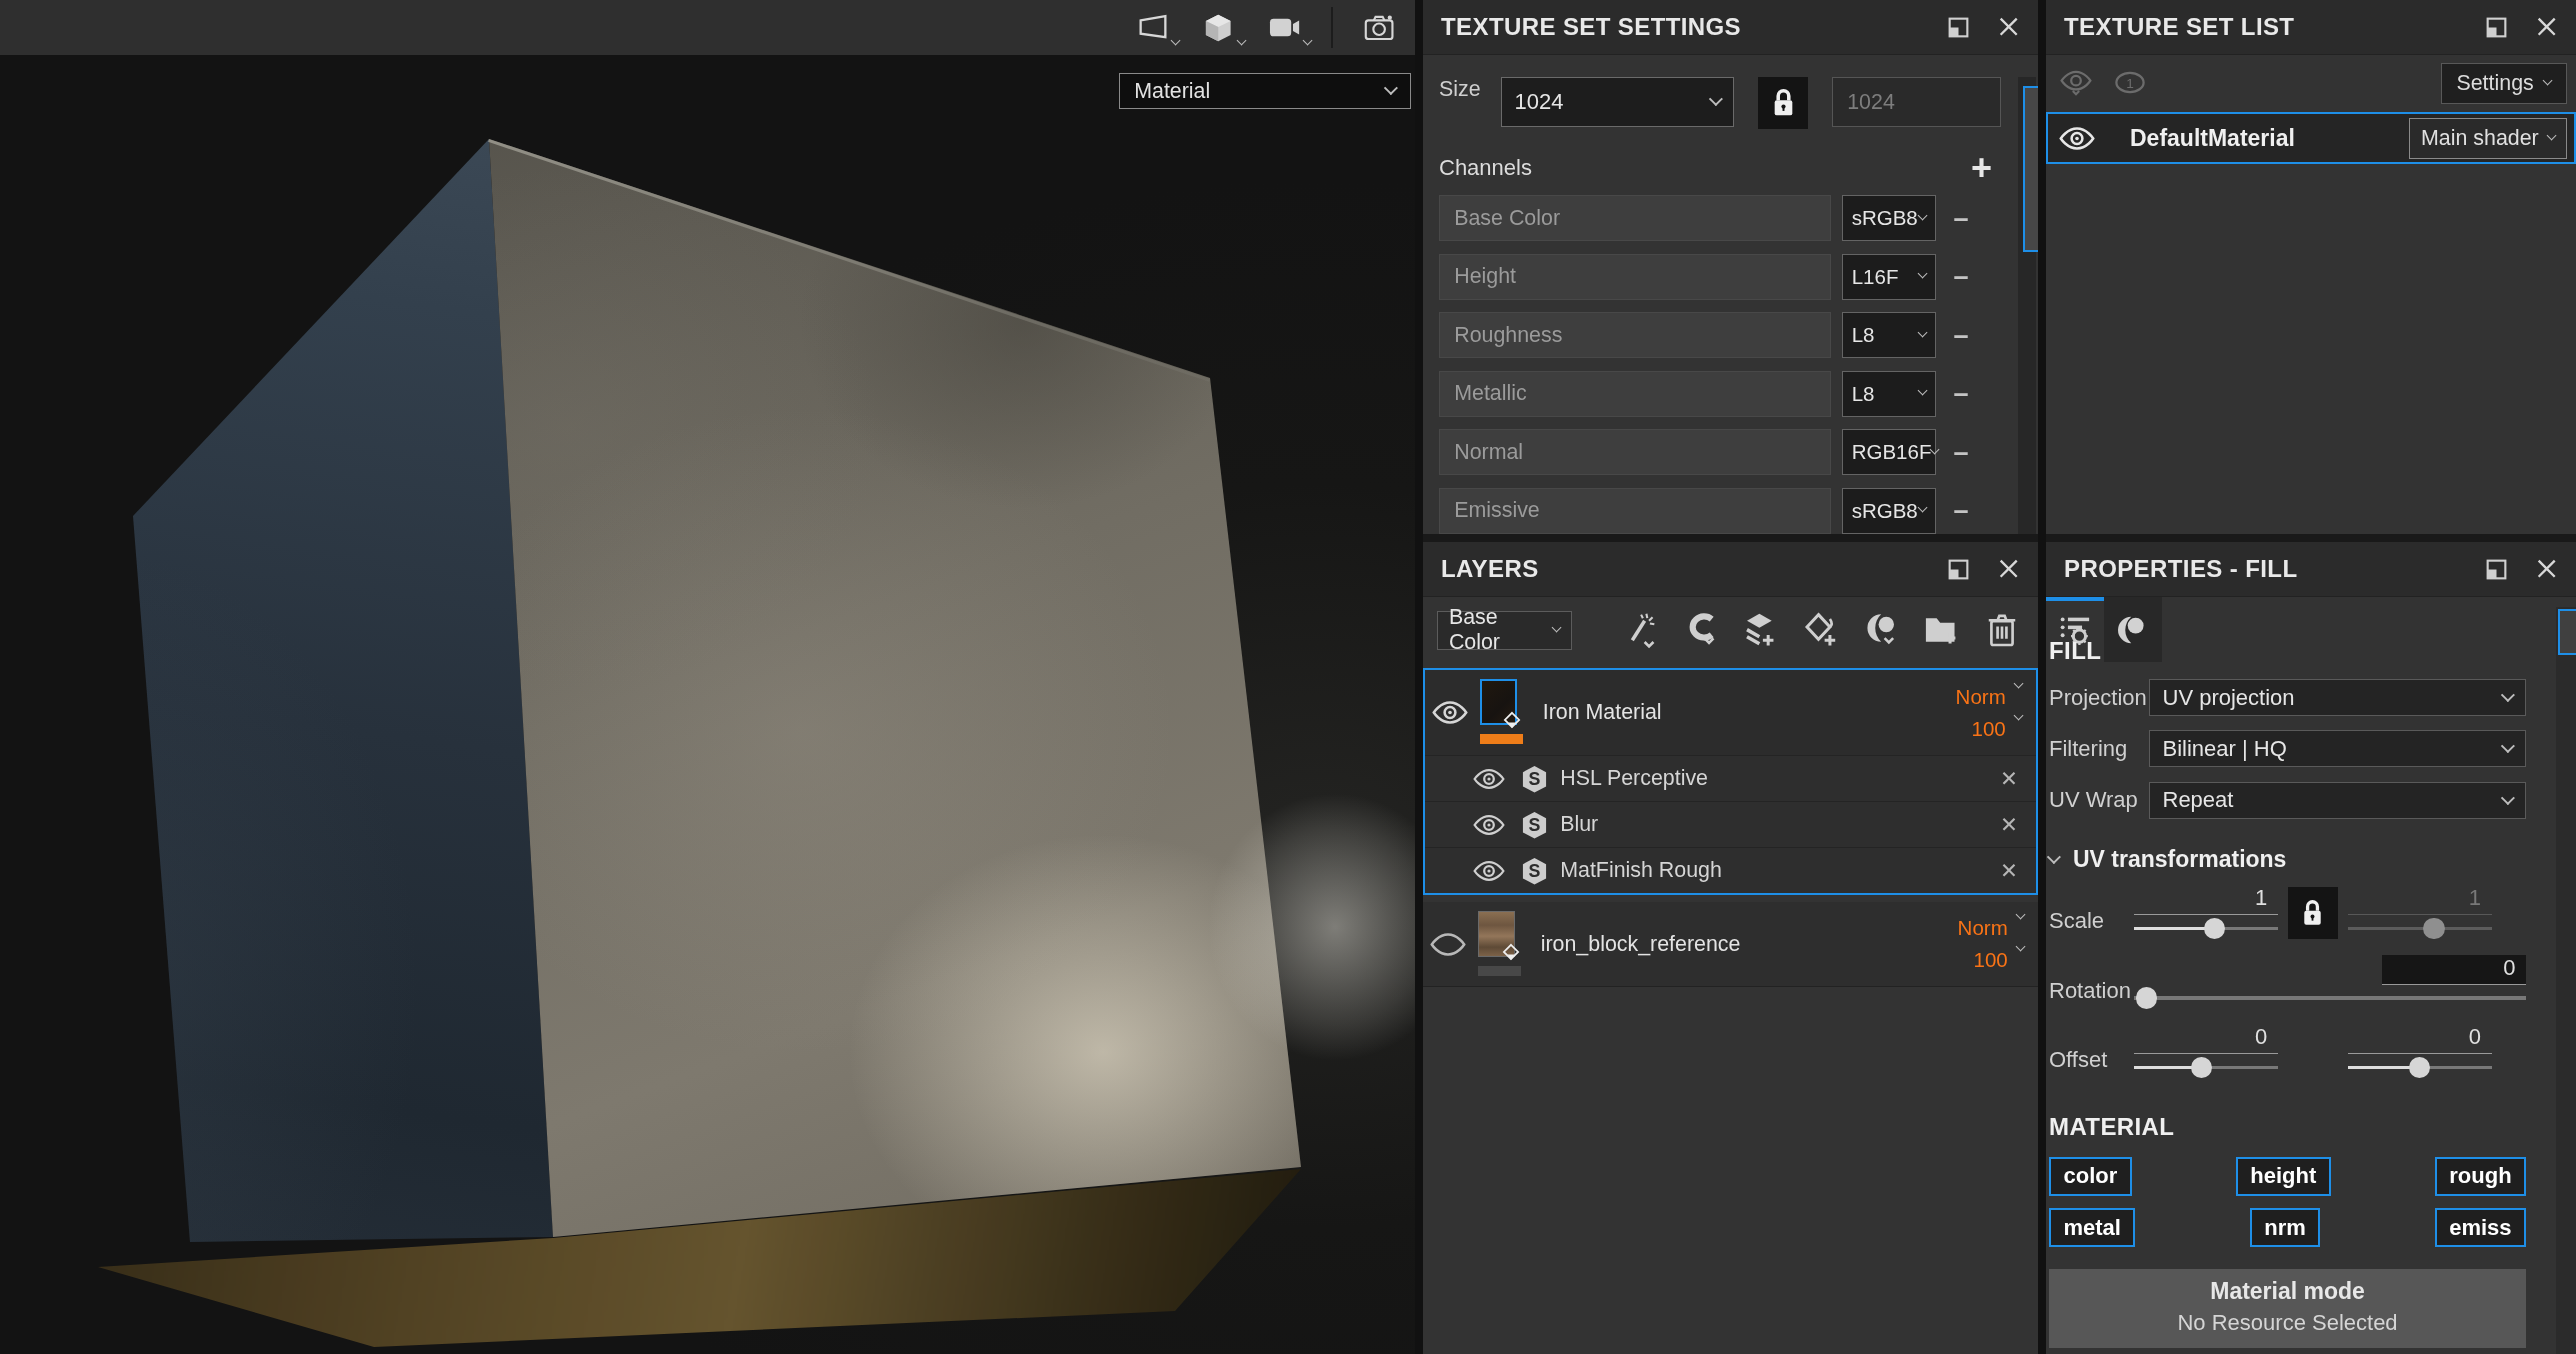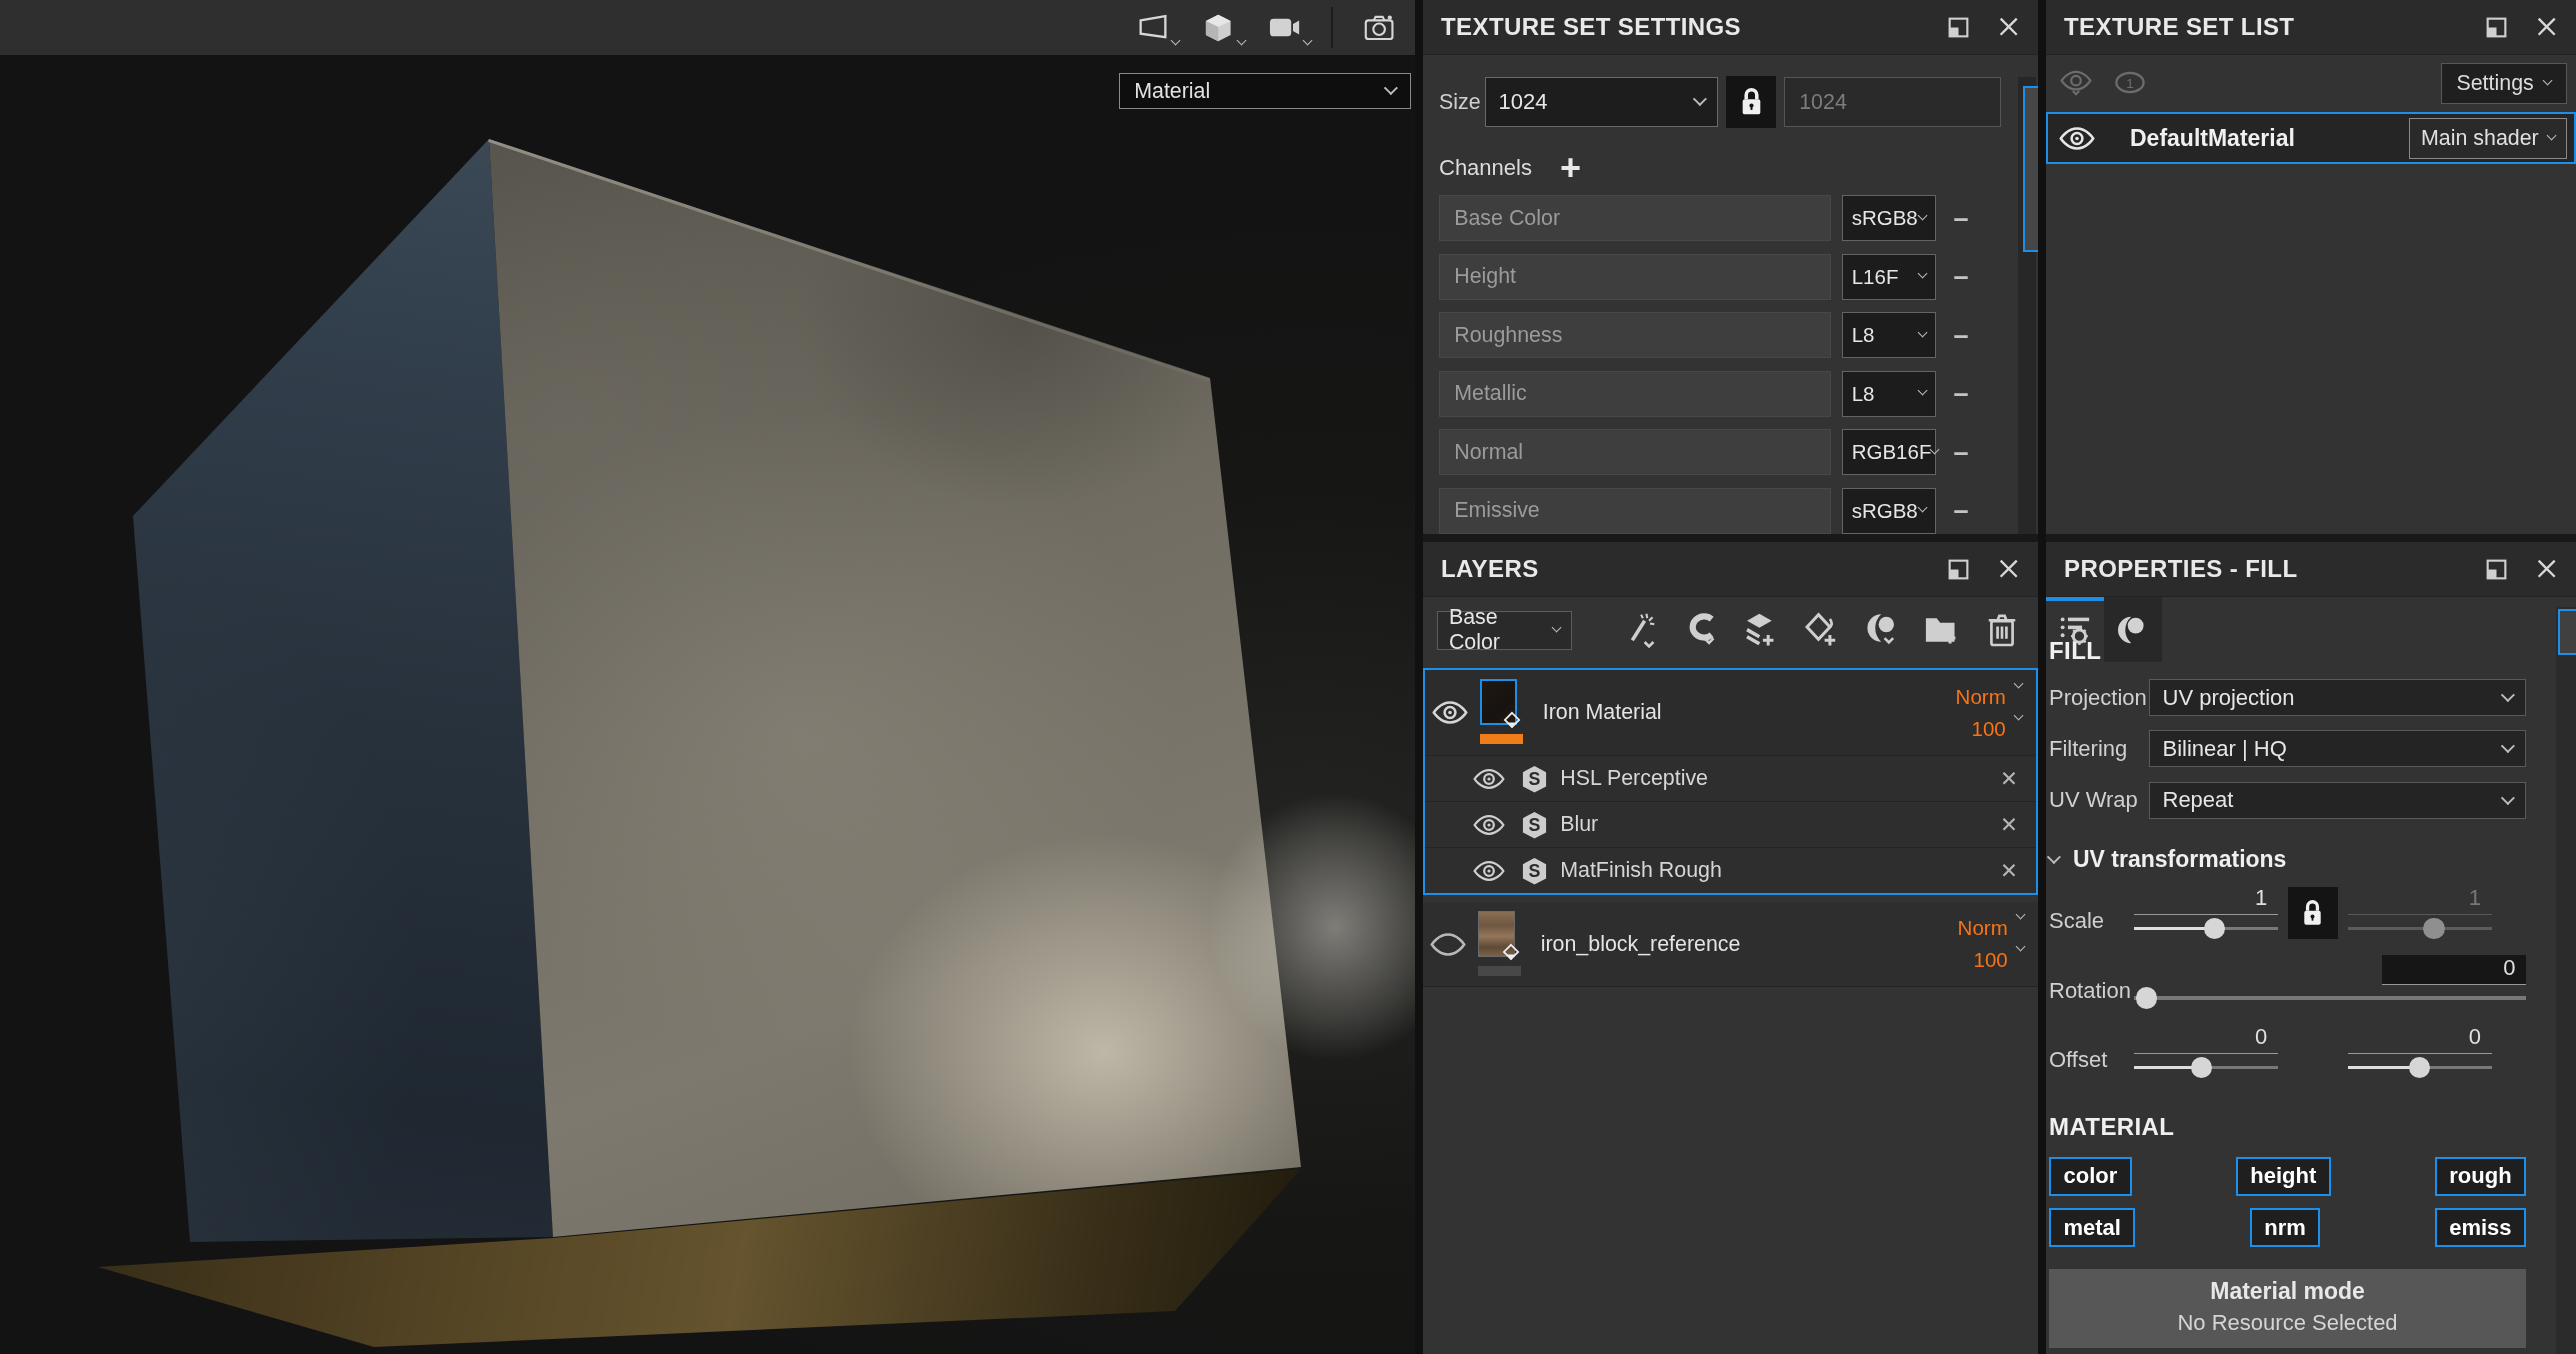--- a/index.html
+++ b/index.html
@@ -49,26 +49,26 @@
   .mat-select { position:absolute; left:1119px; top:73px; width:292px; height:36px; background:rgba(14,14,14,.85); border:0.9px solid #8a8a8a; display:flex; align-items:center; padding:0 14.2px; font-size:21.4px; color:#e2e2e2; }
   .mat-select .dv { flex:1; }
 
   
   .vdiv { position:absolute; top:0; width:8px; height:1354px; background:#111; }
   .hgap { position:absolute; height:8px; background:#191919; }
 
   
   .p-tss { left:1423px; top:0; width:615px; height:534px; }
   .tss-body { position:relative; height:479px; }
-  .size-row { display:flex; align-items:center; margin:22px 37px 0 16px; height:50px; }
+  .size-row { display:flex; margin:22px 37px 0 16px; height:50px;gap:16px; }
   .size-row .lbl { font-size:21.4px; color:#cfcfcf; width:46px; }
   .size-dd { width:233px; height:50px; background:#1d1d1d; border:0.9px solid #6a6a6a; }
   .lockbox { width:50px; height:52px; background:#141414; margin:0 8px; display:flex; align-items:center; justify-content:center; }
   .size-locked { flex:1; height:50px; background:#2a2a2a; border:0.9px solid #555; color:#7d7d7d; }
-  .chan-hdr { display:flex; align-items:center; justify-content:flex-start; margin:27px 46px 14.2px 16px;gap:28px; }
+  .chan-hdr { display:flex; align-items:center; justify-content:space-between; margin:27px 46px 14.2px 16px;gap:28px; }
   .chan-hdr .lbl { font-size:22px; color:#dcdcdc; }
   .plus { font-size:36px; color:#e8e8e8; font-weight:bold; line-height:27px; }
   .chan-row { display:flex; align-items:center; margin:0 27px 12.5px 16px; height:46px; gap:10.7px; }
   .chan-row .field { width:392px; height:46px; border:0.9px solid #484848; }
   .chan-row .dd { width:94px; height:46px; background:#1c1c1c; border:0.9px solid #646464; padding:0 9px; font-size:20.5px; }
   .minus { color:#c4c4c4; font-size:27px; font-weight:bold; margin-left:7.1px; }
   .vscroll { position:absolute; right:1.8px; top:0; width:18.7px; height:479px; background:#272727; }
   .vscroll .thumb { width:100%; height:166px; background:#474747; }
 
   

